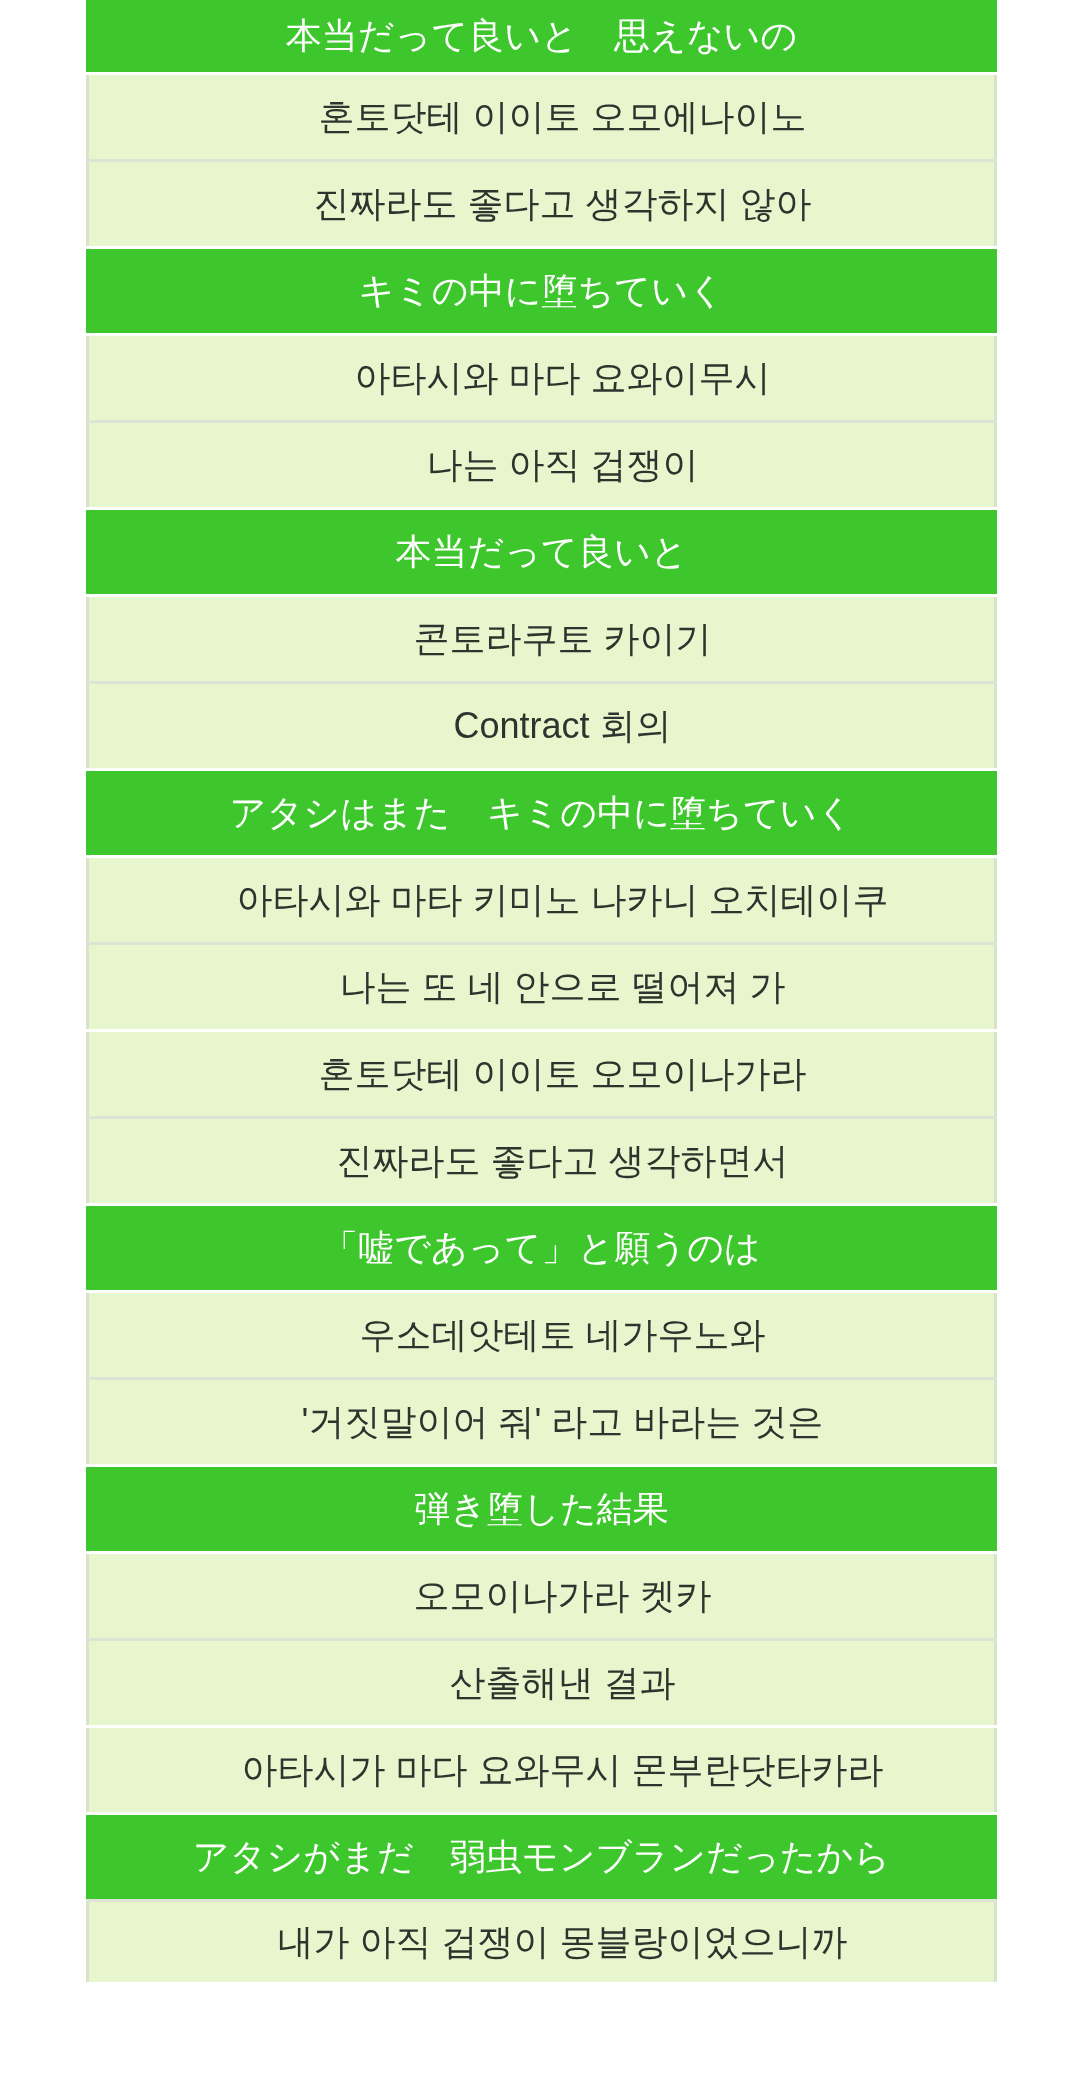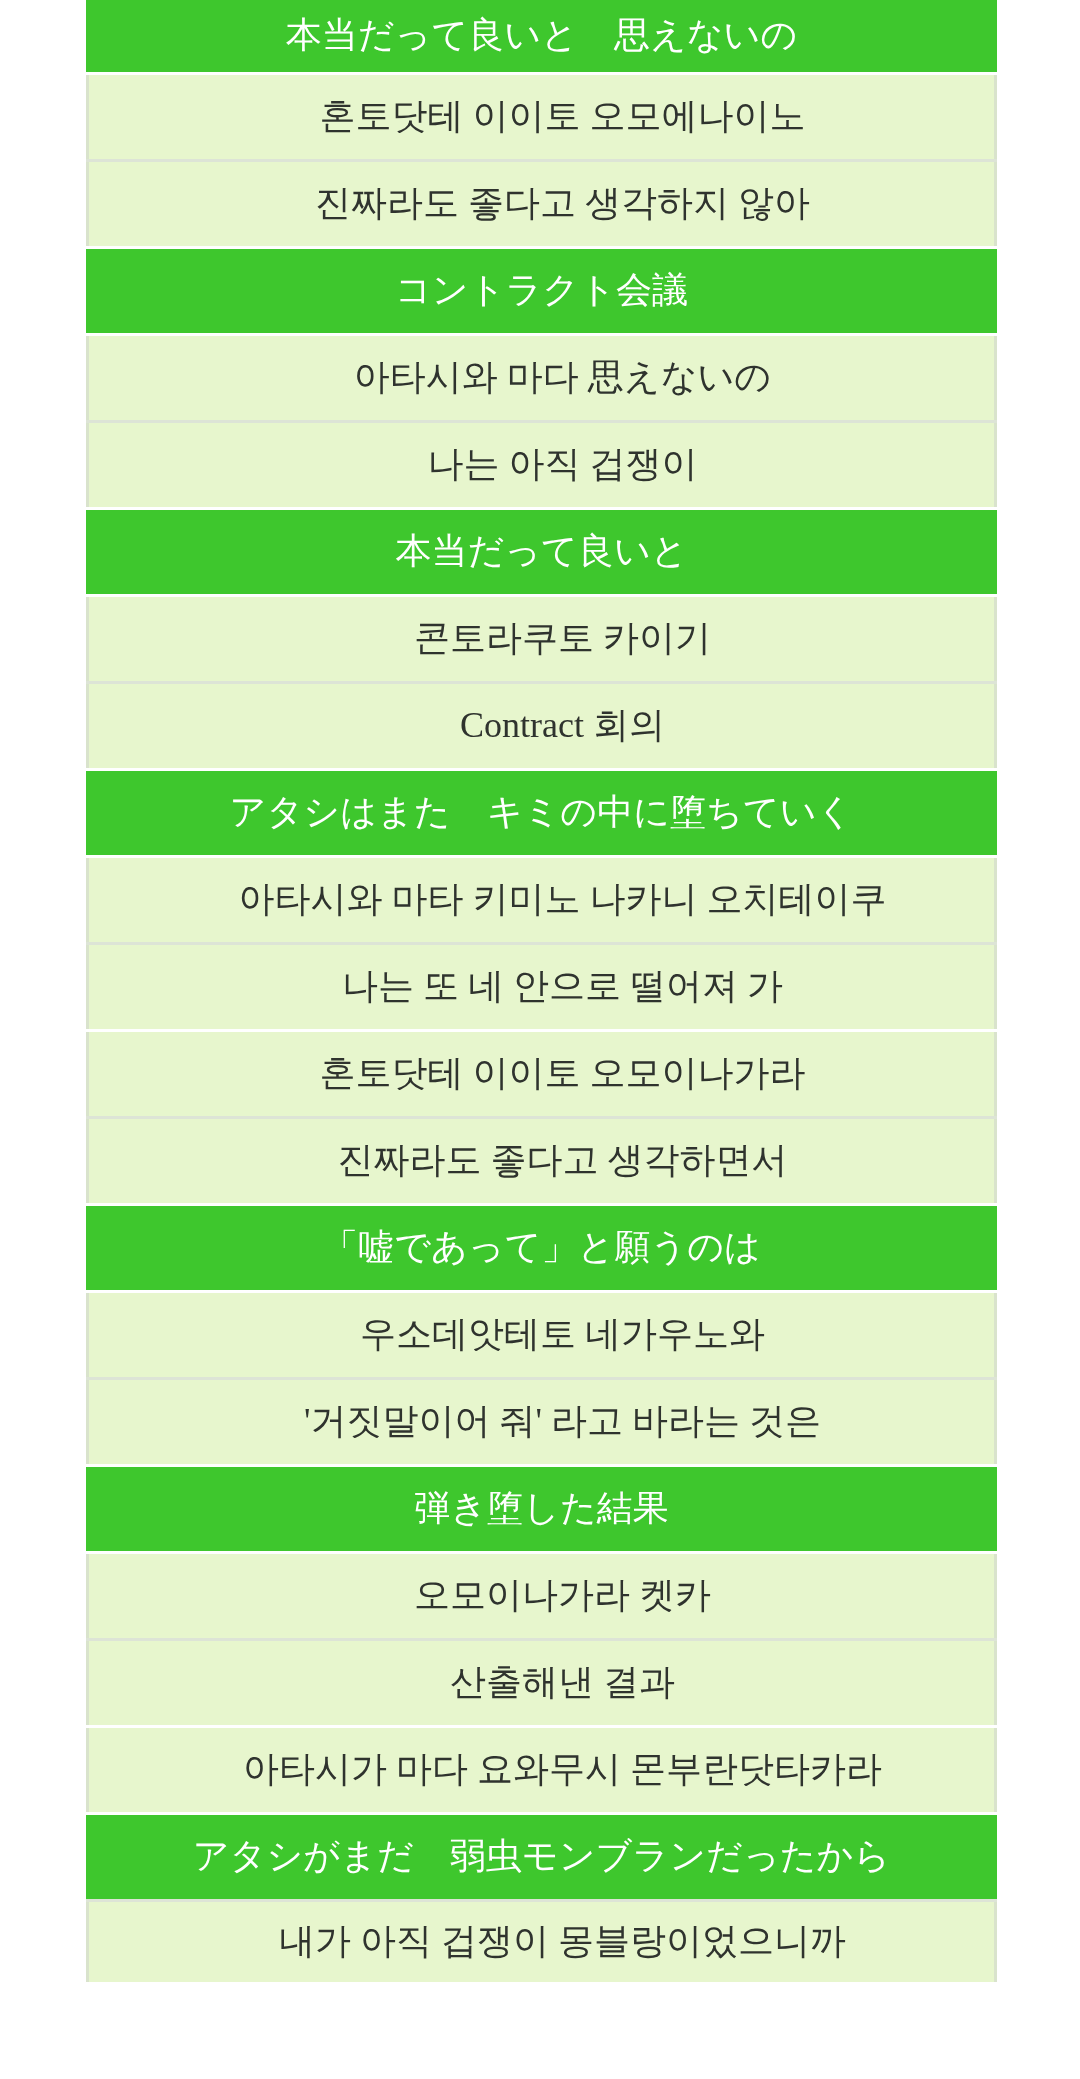--- a/index.html
+++ b/index.html
@@ -22,21 +22,20 @@
   }
   .row {
     height: 84px;
     display: flex;
     align-items: center;
     justify-content: center;
     text-align: center;
     font-size: 36px;
     line-height: 1.1;
     white-space: pre;
-    font-family: Liberation Serif, serif;
   }
   .row + .row { margin-top: 3px; }
   .row.green {
     background: var(--header-bg, #3ec72d);
     color: var(--header-text, #ffffff);
     font-weight: 500;
   }
   .row.light {
     background: var(--row-bg, #e7f6cd);
     color: var(--body-text, #2f332e);
@@ -60,22 +59,22 @@
   
   .row.last { height: 80px; }
 </style>
 </head>
 <body>
 
 <div class="lyrics-table">
     <div class="row green first"><span>本当だって良いと　思えないの</span></div>
     <div class="row light pron"><span>혼토닷테 이이토 오모에나이노</span></div>
     <div class="row light ko"><span>진짜라도 좋다고 생각하지 않아</span></div>
-    <div class="row green"><span>コントラクト会議</span></div>
-    <div class="row light pron"><span>아타시와 마다 思えないの</span></div>
+    <div class="row green"><span>キミの中に堕ちていく</span></div>
+    <div class="row light pron"><span>아타시와 마다 요와이무시</span></div>
     <div class="row light ko"><span>나는 아직 겁쟁이</span></div>
     <div class="row green"><span>本当だって良いと</span></div>
     <div class="row light pron"><span>콘토라쿠토 카이기</span></div>
     <div class="row light ko"><span>Contract 회의</span></div>
     <div class="row green"><span>アタシはまた　キミの中に堕ちていく</span></div>
     <div class="row light pron"><span>아타시와 마타 키미노 나카니 오치테이쿠</span></div>
     <div class="row light ko"><span>나는 또 네 안으로 떨어져 가</span></div>
     <div class="row light pron"><span>혼토닷테 이이토 오모이나가라</span></div>
     <div class="row light ko"><span>진짜라도 좋다고 생각하면서</span></div>
     <div class="row green"><span>「嘘であって」と願うのは</span></div>

